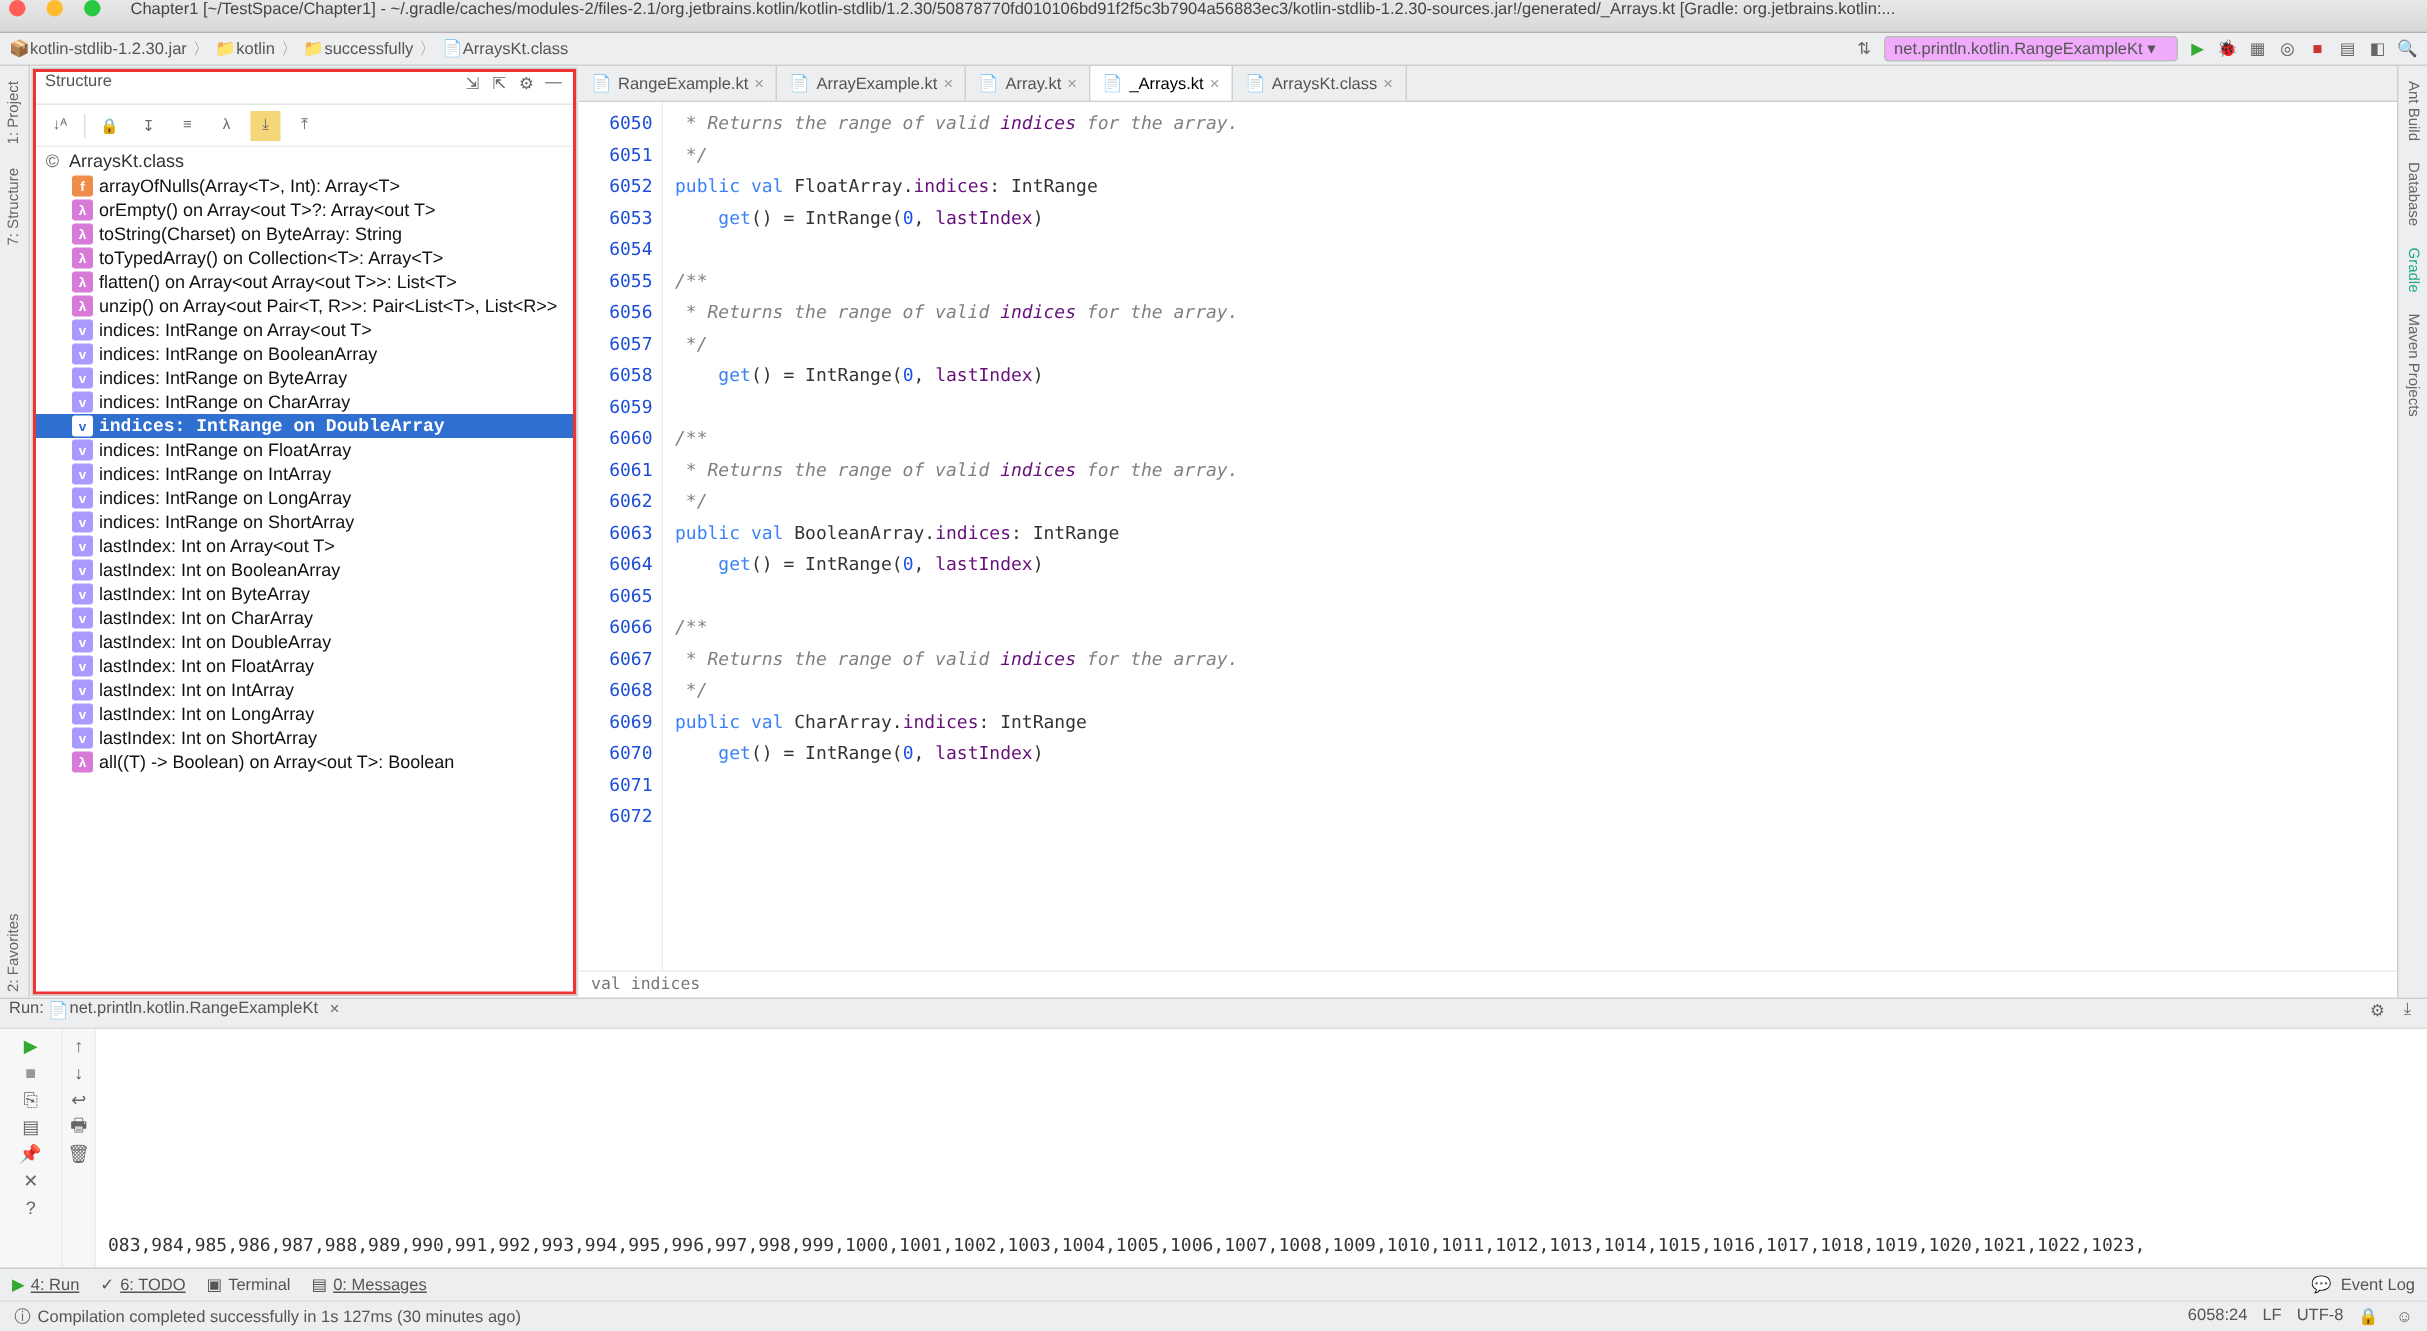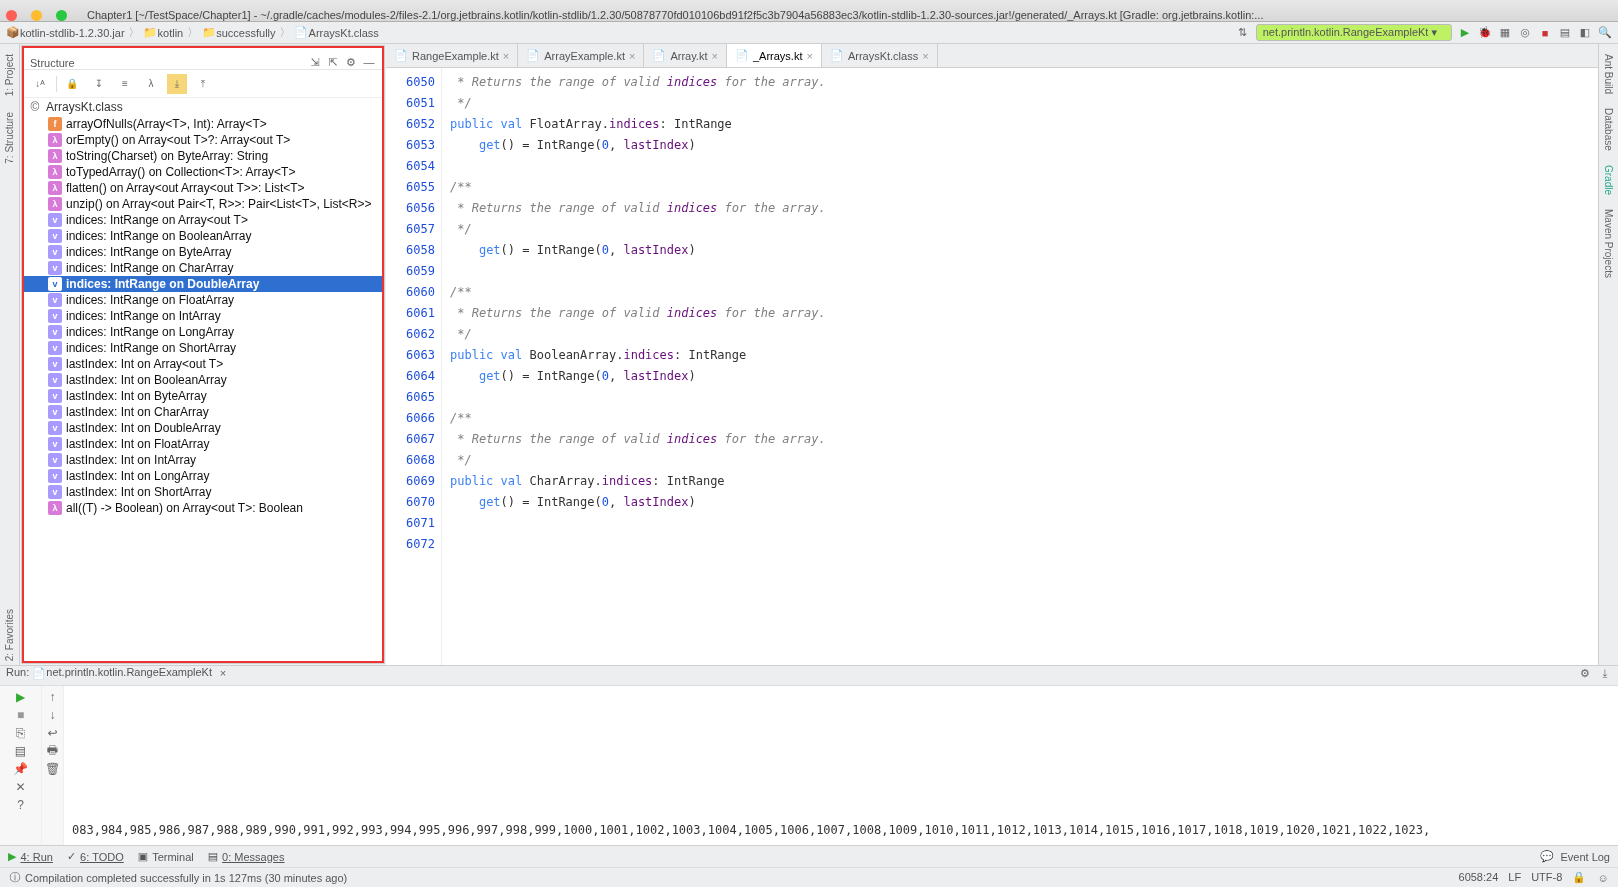--- a/index.html
+++ b/index.html
@@ -1,38 +1,38 @@
 <!DOCTYPE html>
 <html><head>
 <meta charset="utf-8">
 <style>
 * { margin:0; padding:0; box-sizing:border-box; }
 body { font-family:-apple-system,"Helvetica Neue",Arial,sans-serif; font-size:12px; color:#333; background:#f0f0f0; width:1618px; height:887px; overflow:hidden; display:flex; flex-direction:column; }
-.titlebar { height:22px; background:linear-gradient(#e8e8e8,#d8d8d8); display:flex; align-items:flex-end; padding:0 6px; border-bottom:1px solid #b0b0b0; font-size:11px; color:#444; gap:14px;}
+.titlebar { height:22px; background:linear-gradient(#e8e8e8,#d8d8d8); display:flex; align-items:flex-start; padding:0 6px; border-bottom:1px solid #b0b0b0; font-size:11px; color:#444; gap:14px;}
 .tl-dot{width:11px;height:11px;border-radius:50%;}
 .d-red{background:#ff5f57;} .d-yel{background:#febc2e;} .d-grn{background:#28c840;}
 .crumbbar{height:22px;background:#eceef0;border-bottom:1px solid #cfcfcf;display:flex;align-items:center;padding:0 6px;font-size:11px;color:#555;}
 .crumbbar .sep{margin:0 4px;color:#999;}
 .crumbbar .right{margin-left:auto;display:flex;gap:6px;align-items:center;}
 .ic{display:inline-flex;width:14px;height:14px;align-items:center;justify-content:center;color:#666;}
 .main{flex:1;display:flex;min-height:0;}
 .leftgutter{width:20px;background:#eceef0;border-right:1px solid #cfcfcf;display:flex;flex-direction:column;align-items:center;padding-top:6px;gap:8px;}
 .leftgutter .vt{writing-mode:vertical-rl;transform:rotate(180deg);font-size:10px;color:#666;cursor:pointer;padding:4px 0;}
 .structure{width:362px;background:#fff;border-right:1px solid #cfcfcf;display:flex;flex-direction:column;border:2px solid #e33;outline:1px solid #cfcfcf;margin:2px; min-height:0;}
-.shdr{height:22px;display:flex;align-items:flex-end;padding:0 6px;border-bottom:1px solid #e5e5e5;font-size:11px;color:#555;}
+.shdr{height:22px;display:flex;align-items:flex-start;padding:0 6px;border-bottom:1px solid #e5e5e5;font-size:11px;color:#555;}
 .shdr .sp{margin-left:auto;display:flex;gap:4px;}
 .stoolbar{height:28px;display:flex;align-items:center;gap:6px;padding:0 6px;border-bottom:1px solid #eee;}
 .stoolbar .btn{width:20px;height:20px;display:flex;align-items:center;justify-content:center;border:1px solid transparent;color:#666;font-size:10px;}
 .tree{flex:1;overflow:auto;font-size:12px;}
 .troot{padding:2px 4px;display:flex;align-items:center;gap:4px;}
 .node{display:flex;align-items:center;gap:4px;padding:1px 4px 1px 24px;cursor:pointer;white-space:nowrap;overflow:hidden;text-overflow:ellipsis;}
 .node.sel{background:#2f6fcf;color:#fff;}
 .node.sel .badge{background:#fff;color:#2f6fcf;}
 .node .txt{color:#111;}
-.node.sel .txt{color:#fff;font-weight:bold;}
+.node.sel .txt{color:#fff;font-weight:bold;font-family:Liberation Mono, monospace;}
 .badge{display:inline-flex;width:14px;height:14px;border-radius:2px;align-items:center;justify-content:center;font-size:9px;font-weight:bold;color:#fff;}
 .b-f{background:#f08c4a;} .b-l{background:#d87ad8;} .b-v{background:#a89aff;}
 .editor{flex:1;display:flex;flex-direction:column;min-width:0;min-height:0;}
 .tabs{height:24px;display:flex;align-items:stretch;background:#eceef0;border-bottom:1px solid #cfcfcf;font-size:11px;}
 .tab{display:flex;align-items:center;gap:4px;padding:0 8px;border-right:1px solid #cfcfcf;color:#555;background:#eceef0;cursor:pointer;}
 .tab.active{background:#fff;color:#000;}
 .tab .close{color:#999;}
 .codewrap{flex:1;display:flex;min-height:0;background:#fff;}
 .gutter{width:56px;background:#fff;border-right:1px solid #eee;color:#1d4ed8;font-family:Menlo,Consolas,monospace;font-size:12px;text-align:right;padding:4px 6px 0 0;line-height:21px;}
 .code{flex:1;font-family:Menlo,Consolas,monospace;font-size:12px;line-height:21px;padding:4px 0 0 8px;white-space:pre;overflow:auto;}
@@ -44,21 +44,21 @@
 .runpanel{height:180px;display:flex;flex-direction:column;background:#fff;border-top:1px solid #cfcfcf;}
 .runhdr{height:20px;background:#eceef0;display:flex;align-items:flex-start;padding:0 6px;font-size:11px;color:#555;border-bottom:1px solid #ddd;}
 .runhdr .rh-right{margin-left:auto;display:flex;gap:6px;}
 .runbody{flex:1;display:flex;}
 .runleft{width:42px;background:#f7f7f7;border-right:1px solid #eee;display:flex;flex-direction:column;align-items:center;gap:4px;padding:4px 0;}
 .runout{flex:1;font-family:Menlo,monospace;font-size:12px;padding:8px;overflow:hidden;display:flex;align-items:flex-end;margin-top:14px;}
 .btm-tools{height:22px;background:#eceef0;border-top:1px solid #cfcfcf;display:flex;align-items:center;gap:14px;padding:0 8px;font-size:11px;color:#555;}
 .btm-tools .bt{display:flex;gap:4px;align-items:center;cursor:pointer;}
 .status{height:20px;background:#eceef0;display:flex;align-items:center;padding:0 8px;font-size:11px;color:#555;border-top:1px solid #ddd;}
 .status .sr{margin-left:auto;display:flex;gap:10px;}
-.sel-combo{border:1px solid #bbb;background:#bef264;font-size:11px;padding:1px 14px 1px 6px;border-radius:3px;}
+.sel-combo{border:1px solid #bbb;background:#f0abfc;font-size:11px;padding:1px 14px 1px 6px;border-radius:3px;}
 .run-ic{color:#3a3;}
 </style>
 </head>
 <body>
 
 <div class="titlebar">
   <span class="tl-dot d-red"></span>
   <span class="tl-dot d-yel"></span>
   <span class="tl-dot d-grn"></span>
   <span style="margin-left:6px;white-space:nowrap;overflow:hidden;text-overflow:ellipsis;">Chapter1 [~/TestSpace/Chapter1] - ~/.gradle/caches/modules-2/files-2.1/org.jetbrains.kotlin/kotlin-stdlib/1.2.30/50878770fd010106bd91f2f5c3b7904a56883ec3/kotlin-stdlib-1.2.30-sources.jar!/generated/_Arrays.kt [Gradle: org.jetbrains.kotlin:...</span>
@@ -274,20 +274,21 @@
 </span><span>    <span class="kw">get</span>() = IntRange(<span class="num">0</span>, <span class="id">lastIndex</span>)
 </span><span>
 </span><span><span class="cm">/**</span>
 </span><span><span class="cm"> * Returns the range of valid <span class="id">indices</span> for the array.</span>
 </span><span><span class="cm"> */</span>
 </span><span><span class="kw">public</span> <span class="kw">val</span> CharArray.<span class="id">indices</span>: IntRange
 </span><span>    <span class="kw">get</span>() = IntRange(<span class="num">0</span>, <span class="id">lastIndex</span>)
 </span><span>
 </span></div>
     </div>
+    <div class="bcrumb-editor">val indices</div>
   </div>
 
   <div class="rightgutter">
     <div class="vt">Ant Build</div>
     <div class="vt">Database</div>
     <div class="vt" style="color:#2a8;">Gradle</div>
     <div class="vt">Maven Projects</div>
   </div>
 </div>
 

